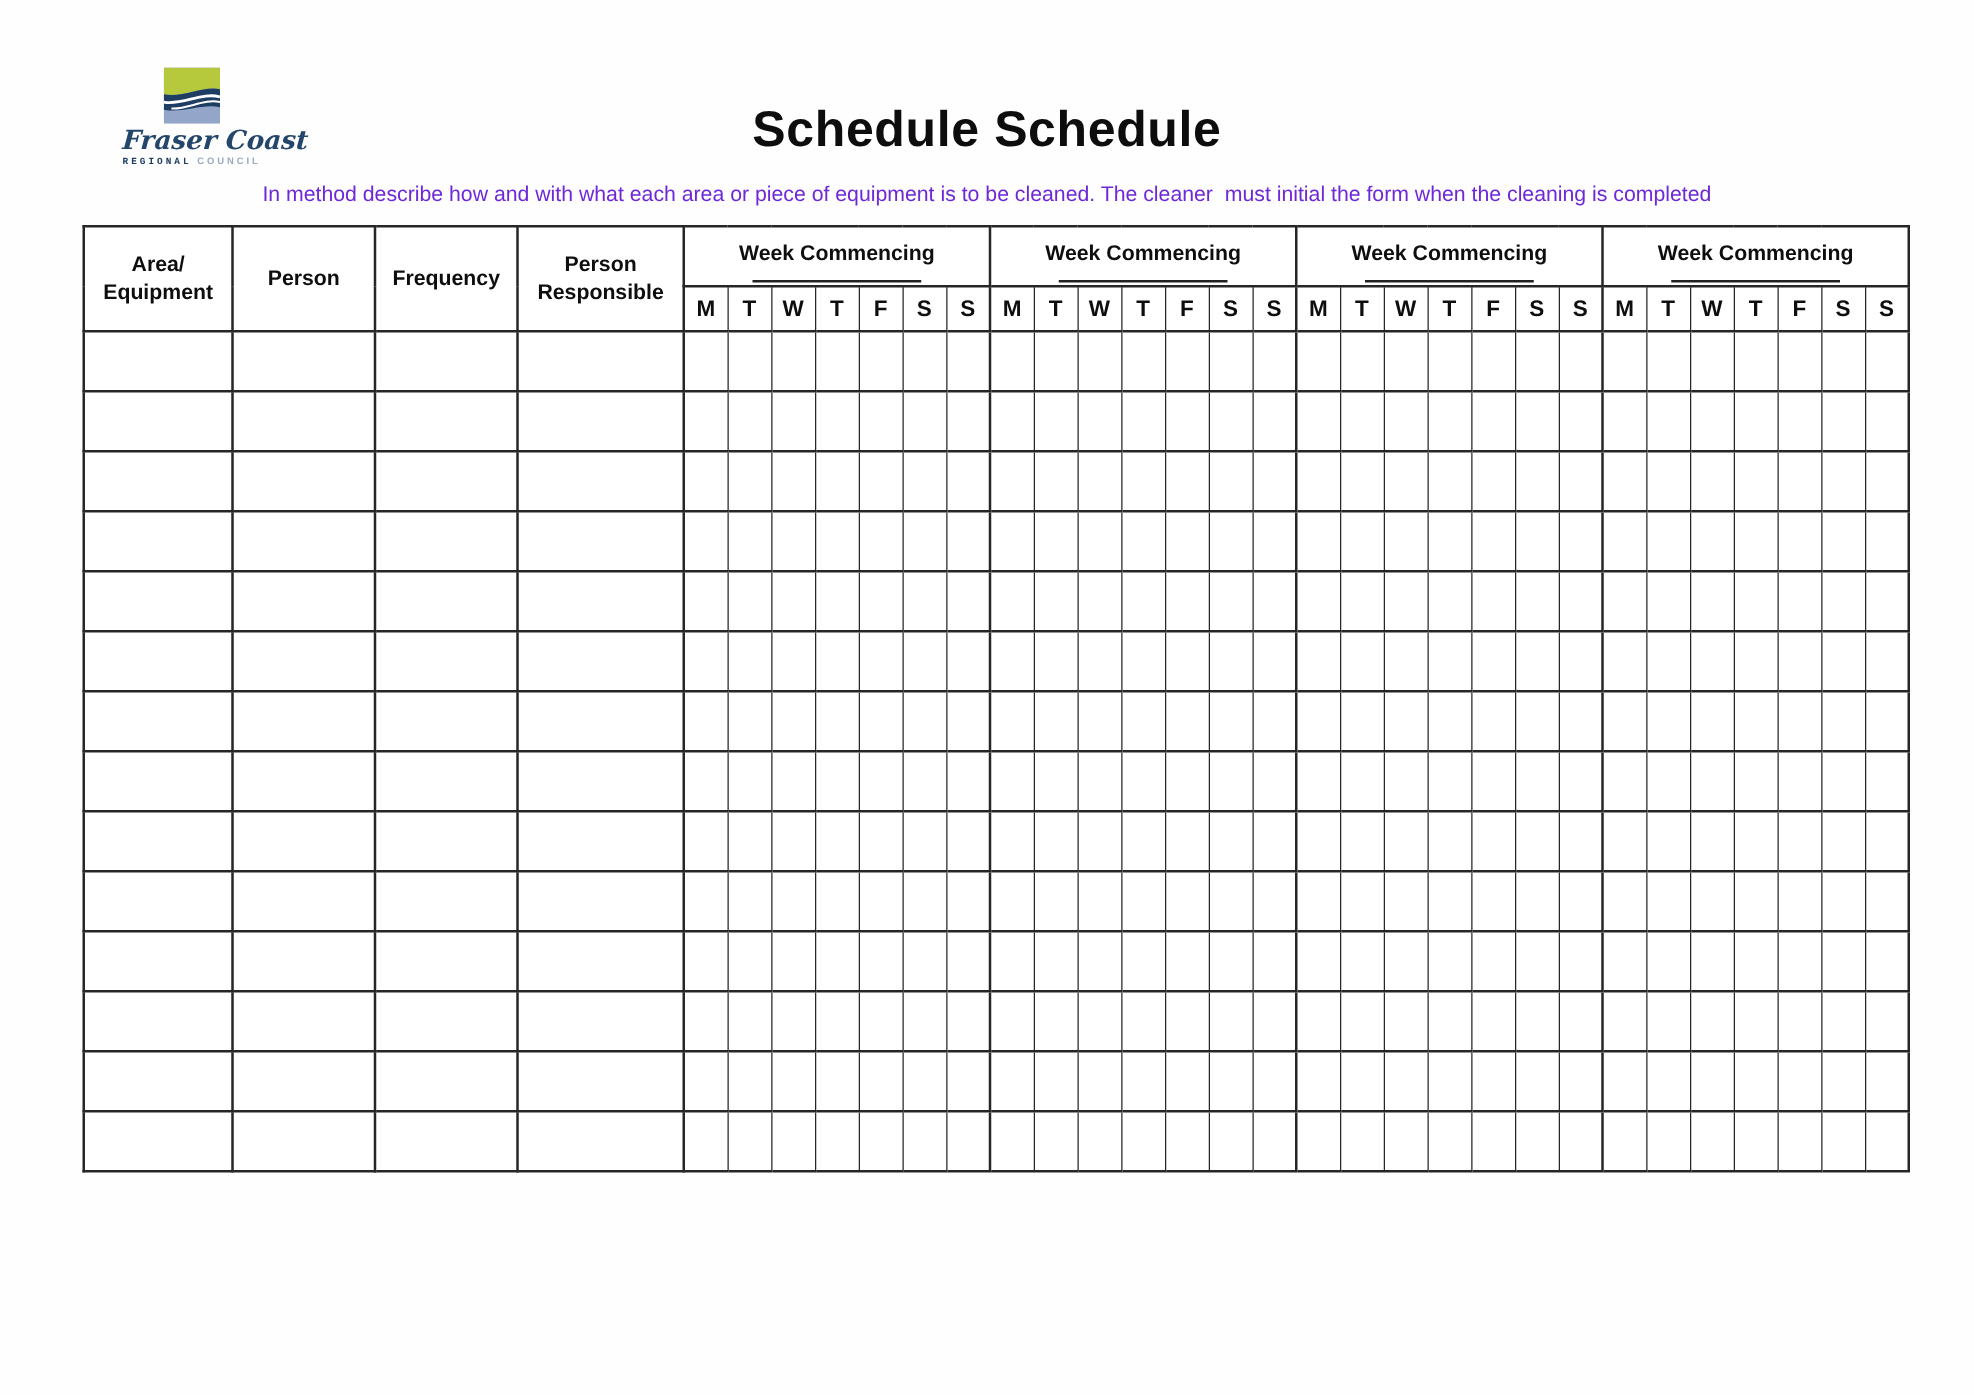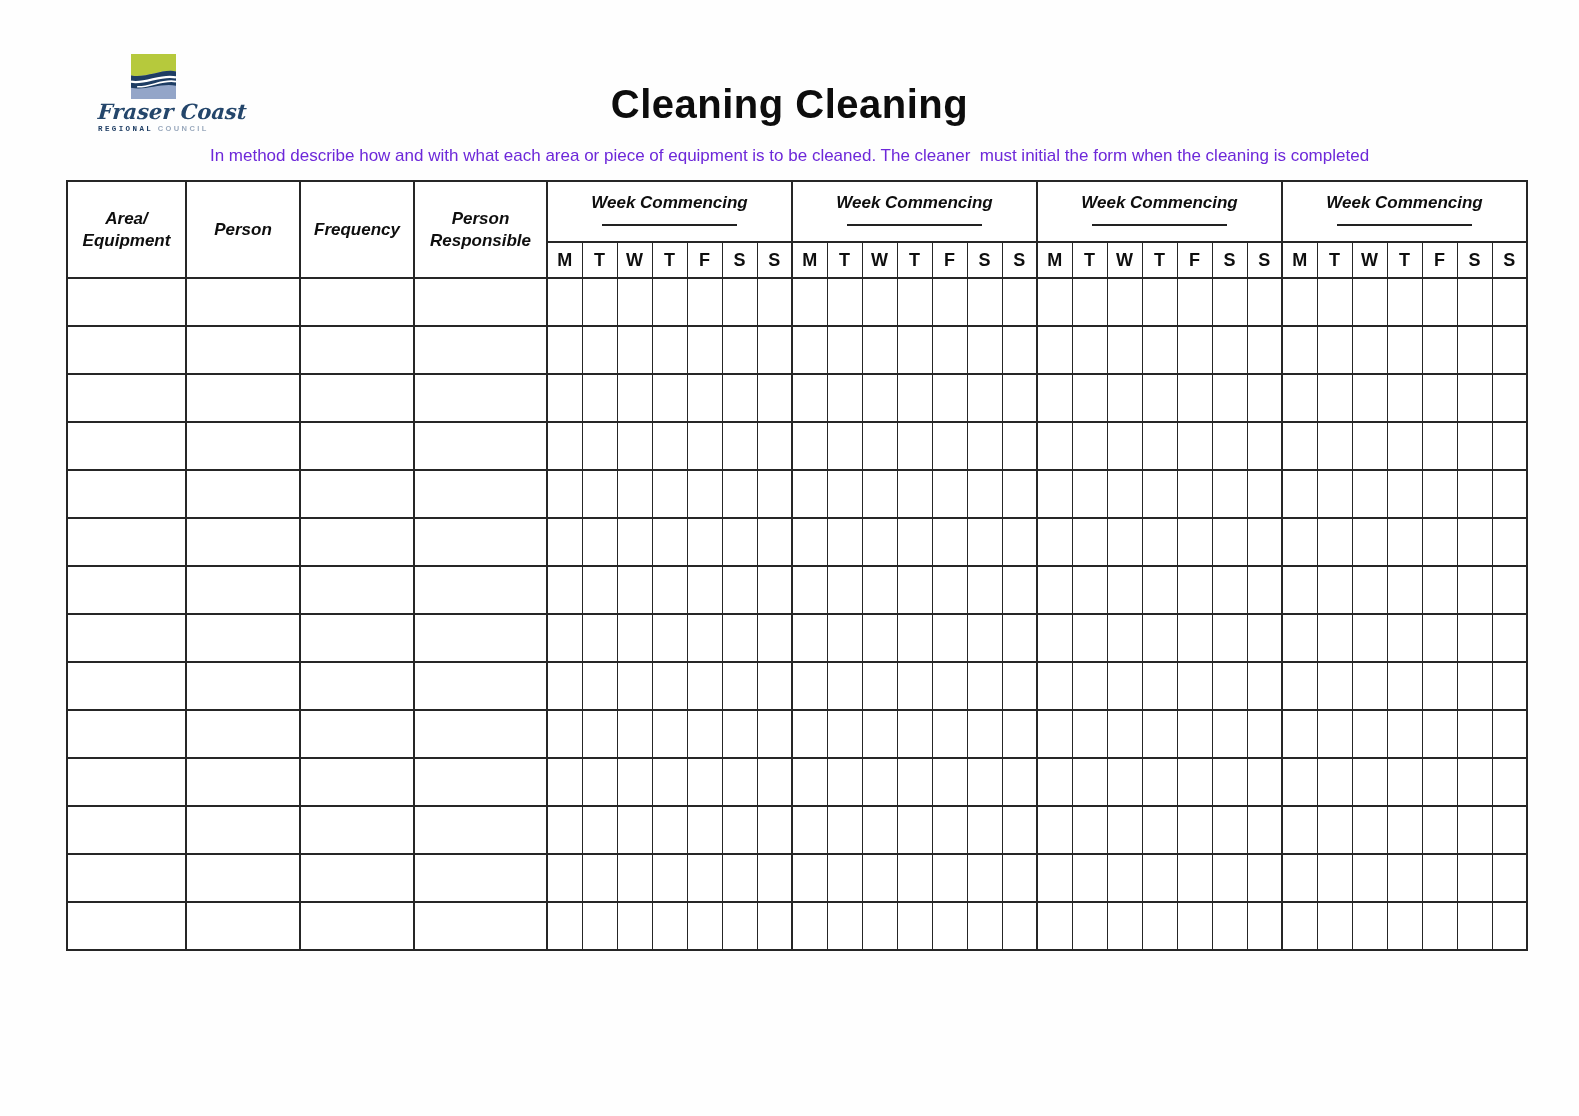--- a/index.html
+++ b/index.html
@@ -97,21 +97,21 @@
     background: #ffffff;
   }
   .schedule th.day-th, .schedule td.day-td {
     border-left-width: 1px;
     border-right-width: 1px;
   }
   .schedule th.group-start, .schedule td.group-start {
     border-left-width: 2px;
   }
 
-  .schedule thead tr.group-row  { height: 61px; font-style: italic; }
+  .schedule thead tr.group-row  { height: 48px; }
   .schedule thead tr.day-row    { height: 36px; }
   .schedule tbody tr            { height: 48px; }
 
   .main-th {
     font-size: 17px;
     font-weight: bold;
     color: #0e0e0e;
     text-align: center;
     vertical-align: middle;
     white-space: pre-line;
@@ -150,21 +150,21 @@
       <path d="M0,27 C14,30 30,19 44,23" stroke="#ffffff" stroke-width="2.2" fill="none"></path>
       <path d="M6,32 C18,33 32,24 44,27" stroke="#ffffff" stroke-width="1.6" fill="none"></path>
     </svg>
     <div class="logo-script">Fraser Coast</div>
     <div class="logo-tagline">
       <span class="reg">REGIONAL</span>
       <span class="cou">COUNCIL</span>
     </div>
   </div>
 
-  <div class="doc-title">Cleaning Cleaning</div>
+  <div class="doc-title">Schedule Schedule</div>
   <div class="doc-subtitle">In method describe how and with what each area or piece of equipment is to be cleaned. The cleaner  must initial the form when the cleaning is completed</div>
 
   <div class="schedule-wrap">
     <table class="schedule">
       <colgroup>
           <col class="col-area">
           <col class="col-method">
           <col class="col-freq">
           <col class="col-person">
           <col class="col-day">

